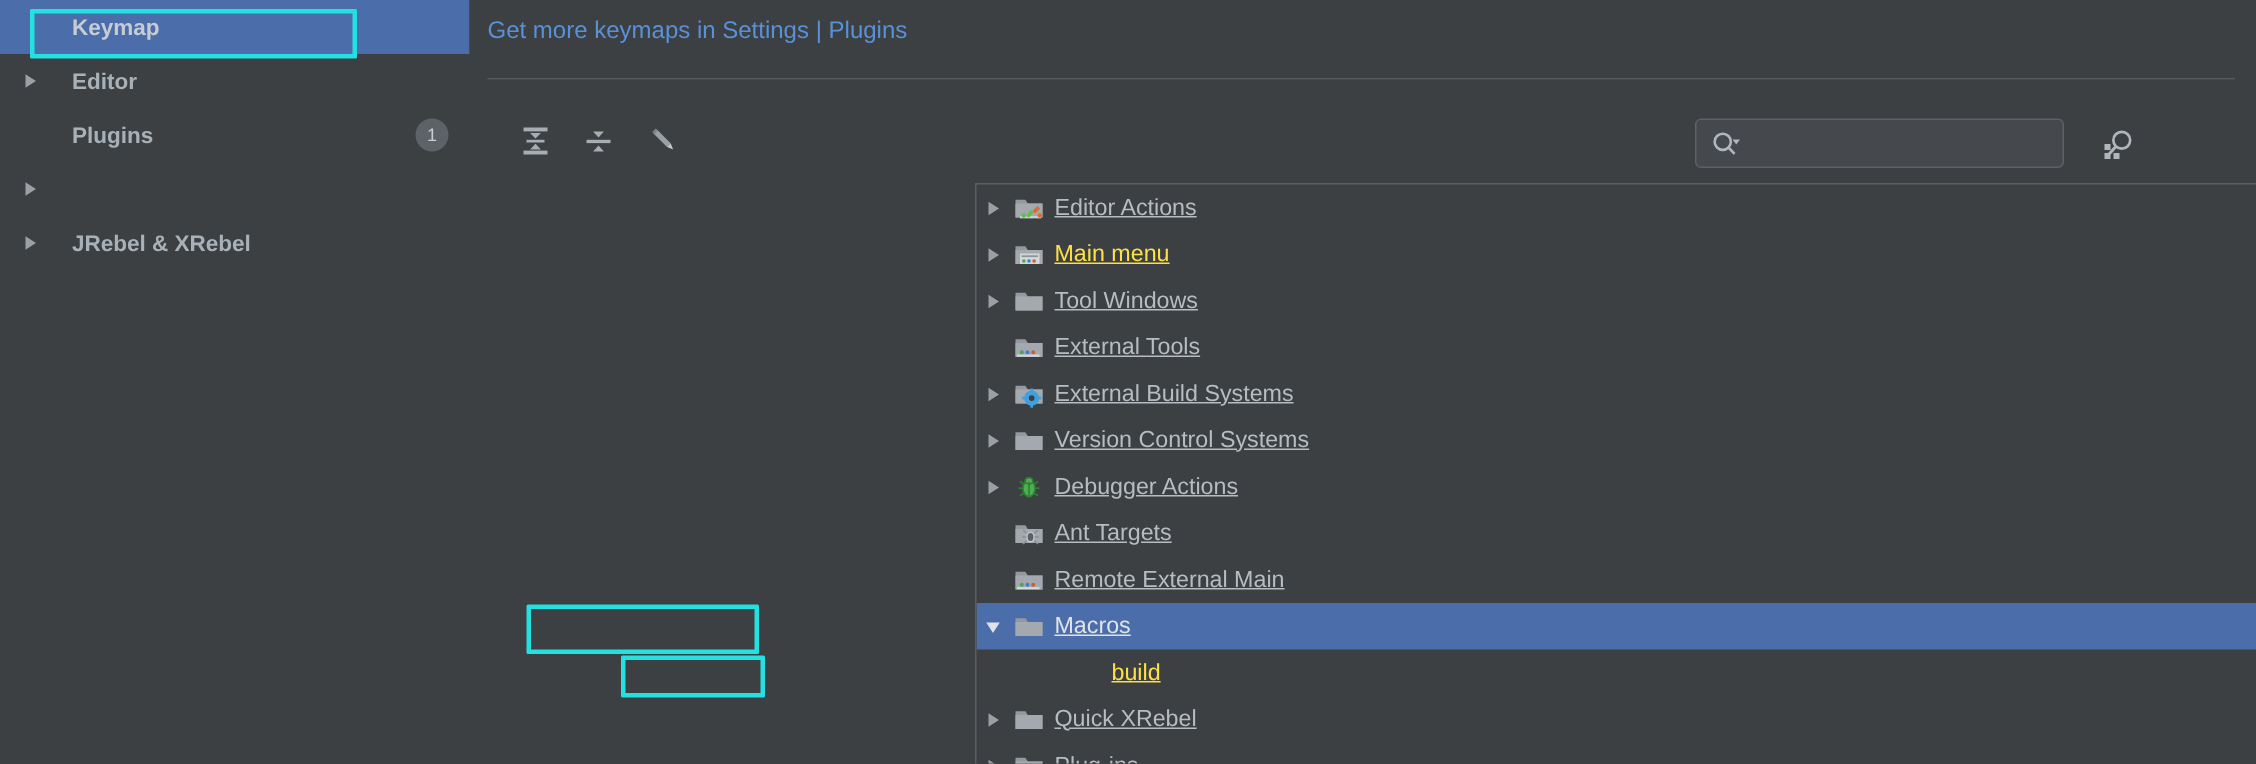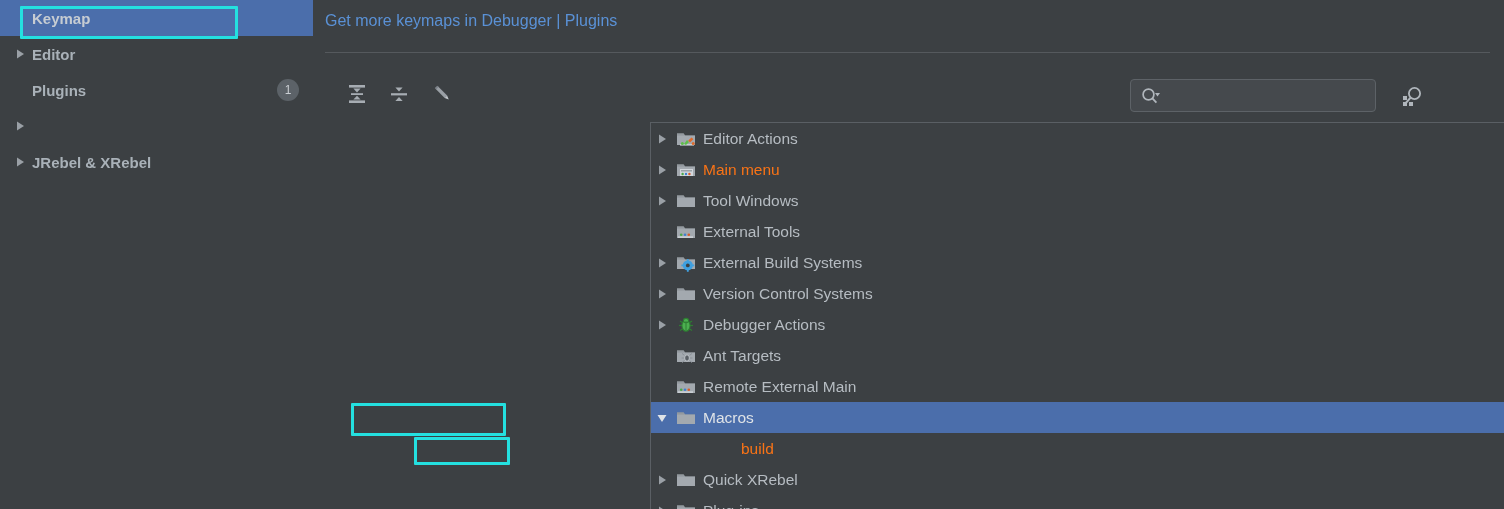--- a/index.html
+++ b/index.html
@@ -21,21 +21,21 @@
     height:36px; display:flex; align-items:center;
     padding-left:14px; position:relative;
     color:#a9b1b8; font-size:15px; font-weight:bold;
     white-space:nowrap;
   }
   .side-row.selected { background:#4b6eab; color:#c6ccd2; }
   .side-arrow {
     width:18px; flex:0 0 18px; display:flex; align-items:center; justify-content:flex-start;
   }
   .side-arrow svg { display:block; }
-  .side-label { margin-left:0; }
+  .side-label { margin-left:16px; }
   .side-right { position:absolute; right:14px; top:50%; transform:translateY(-50%); display:flex; align-items:center; }
   .badge-circle {
     width:22px; height:22px; border-radius:50%;
     background:#5c6268; color:#c9ced3;
     font-size:12px; font-weight:normal;
     display:flex; align-items:center; justify-content:center;
   }
   .copy-ico { position:relative; width:15px; height:15px; }
   .copy-ico i {
     position:absolute; display:block; border:1.5px solid #9aa1a8; background:transparent;
@@ -82,24 +82,24 @@
     position:absolute; left:337px; top:122px;
     width:1150px; height:388px;
     border:1px solid #5a5f64; border-bottom:none;
     background:#3c4043; overflow:hidden;
   }
   .tree-row {
     height:31px; display:flex; align-items:center; position:relative;
     color:#b6bcc2; font-size:15.5px; white-space:nowrap;
   }
   .tree-row.selected { background:#4b6eab; color:#dfe3e7; }
-  .tree-row.link .row-label { color:#f97316; }
+  .tree-row.link .row-label { color:#fde047; }
   .tw-arrow { width:22px; flex:0 0 22px; display:flex; align-items:center; justify-content:center; }
   .tw-icon  { width:26px; flex:0 0 26px; display:flex; align-items:center; justify-content:center; }
-  .row-label { margin-left:4px; }
+  .row-label { margin-left:4px;text-decoration:underline; }
   .indent-1 { padding-left:0px; }
   .indent-2 { padding-left:38px; }
 
   
   .anno {
     position:absolute; border:3px solid #24e0e0;
     pointer-events:none; z-index:50; border-radius:1px;
   }
 </style>
 </head>
@@ -140,21 +140,21 @@
             <polygon points="3,1.5 10,6 3,10.5" fill="#9aa0a6"></polygon>
           </svg>
         </span>
         <span class="side-label">JRebel &amp; XRebel</span>
       </div>
     </div>
 
   <div id="main">
 
     <div id="link-row">
-      <span id="keymaps-link">Get more keymaps in Debugger | Plugins</span>
+      <span id="keymaps-link">Get more keymaps in Settings | Plugins</span>
     </div>
 
     <div id="hsep"></div>
 
     <div id="toolbar">
 
       <div class="tb-btn" id="tb-expand" title="Expand All">
         <svg width="24" height="24" viewBox="0 0 24 24">
           <rect x="4" y="3" width="16" height="2.6" fill="#a7adb3"></rect>
           <rect x="4" y="18.4" width="16" height="2.6" fill="#a7adb3"></rect>

